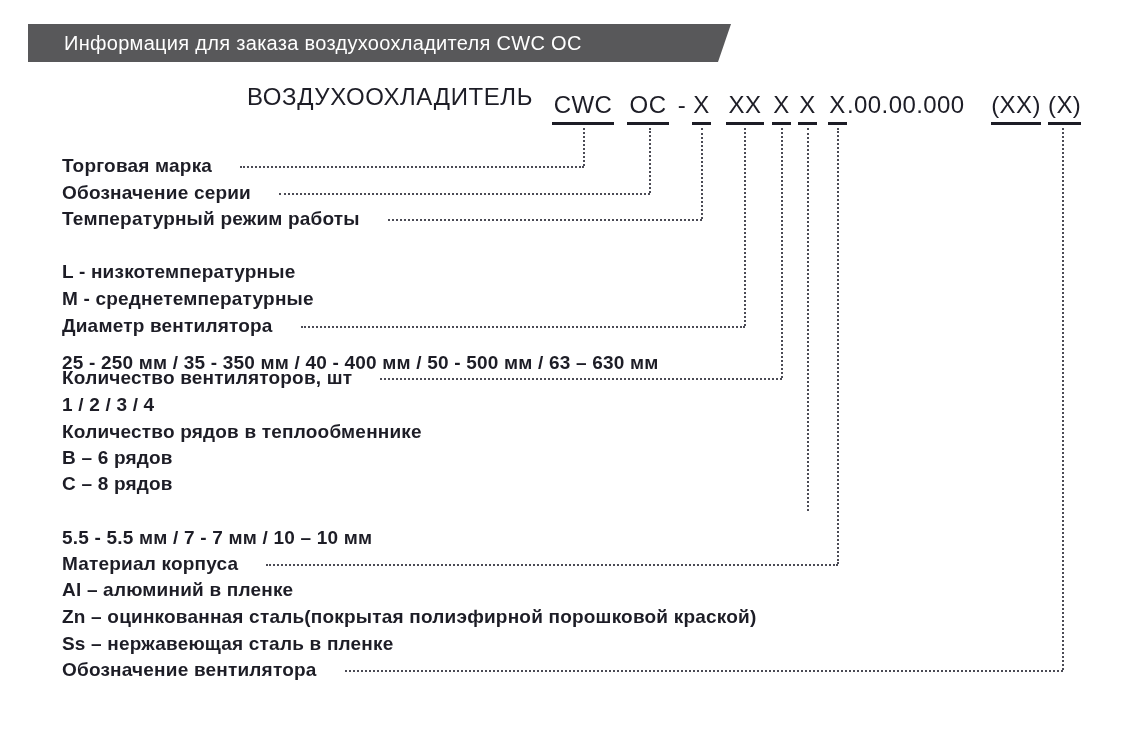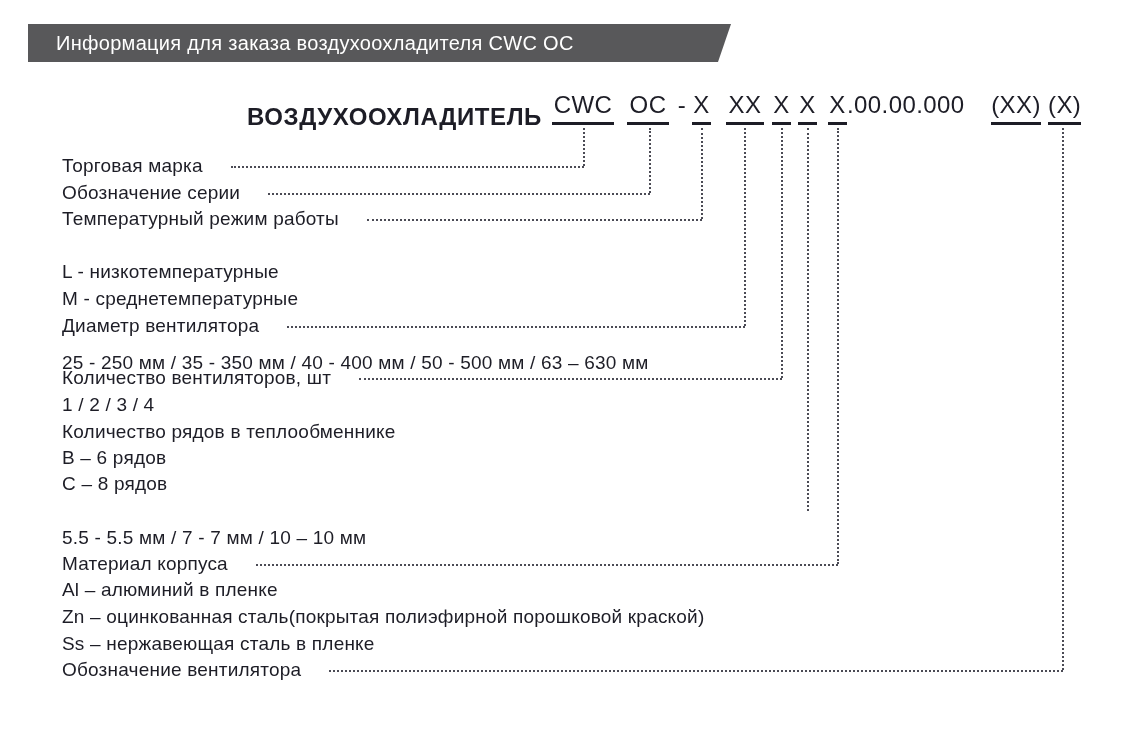--- a/index.html
+++ b/index.html
@@ -5,39 +5,39 @@
   html,body{margin:0;padding:0;background:#fff;}
   .canvas{
     position:relative;width:1128px;height:733px;background:#ffffff;
     font-family:"Liberation Sans",sans-serif;color:var(--text,#1d1d26);overflow:hidden;
   }
   
   .banner{
     position:absolute;left:28px;top:24px;width:703px;height:38px;
     background:var(--banner-bg,#58585a);
     clip-path:polygon(0 0,100% 0,calc(100% - 13px) 100%,0 100%);
-    display:flex;align-items:center;padding-left:28px;box-sizing:border-box;
+    display:flex;align-items:center;padding-left:36px;box-sizing:border-box;
   }
   .banner-title{color:var(--banner-text,#ffffff);font-size:20px;font-weight:500;letter-spacing:.3px;white-space:nowrap;}
   
   .code-prefix{
-    position:absolute;left:247px;top:100px;height:34px;line-height:34px;
-    font-size:24px;font-weight:700;letter-spacing:.6px;white-space:nowrap;
+    position:absolute;left:247px;top:80px;height:34px;line-height:34px;
+    font-size:24px;font-weight:400;letter-spacing:.6px;white-space:nowrap;
   }
   .seg{
     position:absolute;top:88px;height:34px;line-height:33px;box-sizing:content-box;
     font-size:24px;font-weight:400;text-align:center;letter-spacing:.4px;white-space:nowrap;
   }
   .seg.u{border-bottom:3px solid var(--text,#1d1d26);}
   .seg.plain{text-align:center;}
   
   .row{
     position:absolute;left:62px;height:27px;display:flex;align-items:center;white-space:nowrap;
   }
-  .row .label{font-size:19px;font-weight:400;letter-spacing:.2px;}
+  .row .label{font-size:19px;font-weight:700;letter-spacing:.2px;}
   .leader{
     flex:1;height:0;margin-left:28px;position:relative;top:1px;
     border-top:2px dotted var(--leader,#4b4b55);
   }
   
   .vline{
     position:absolute;top:128px;width:0;
     border-left:2px dotted var(--leader,#4b4b55);
   }
 </style>

